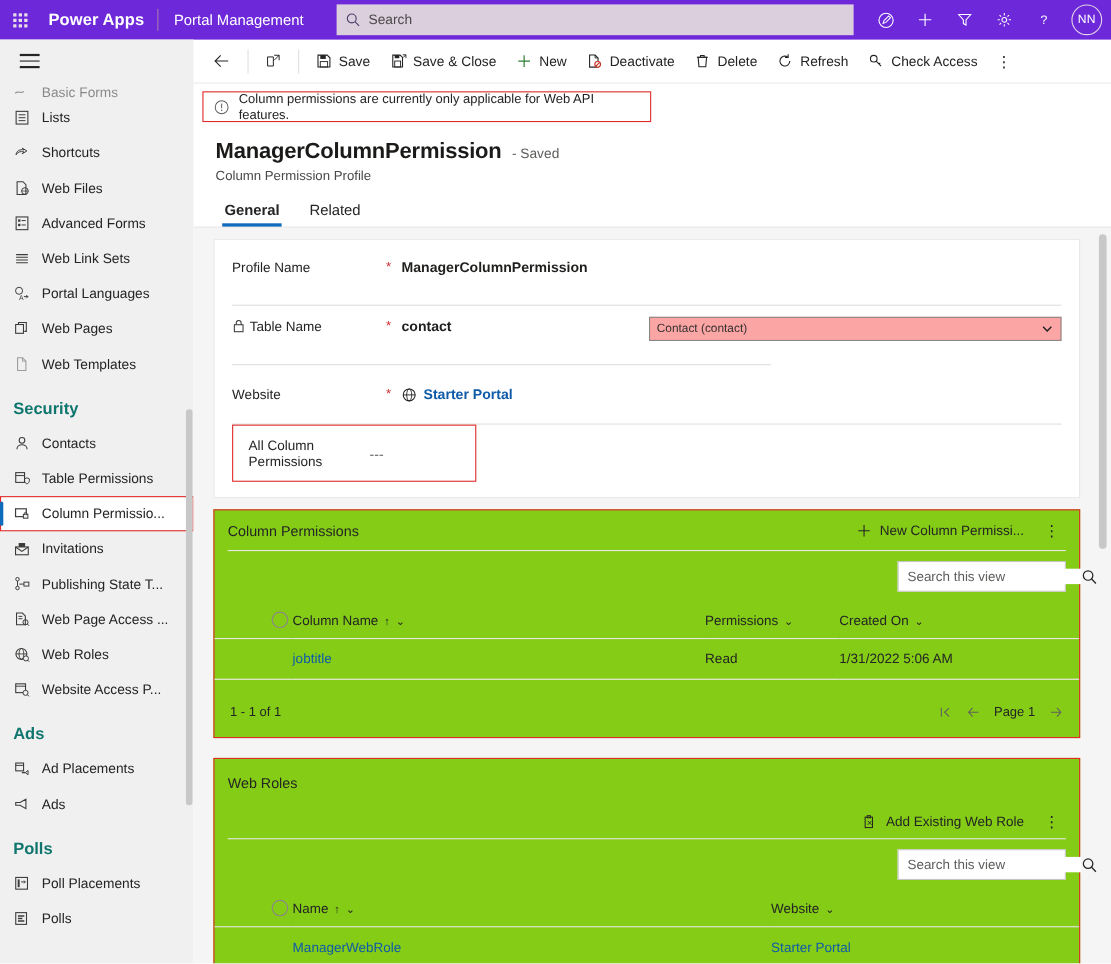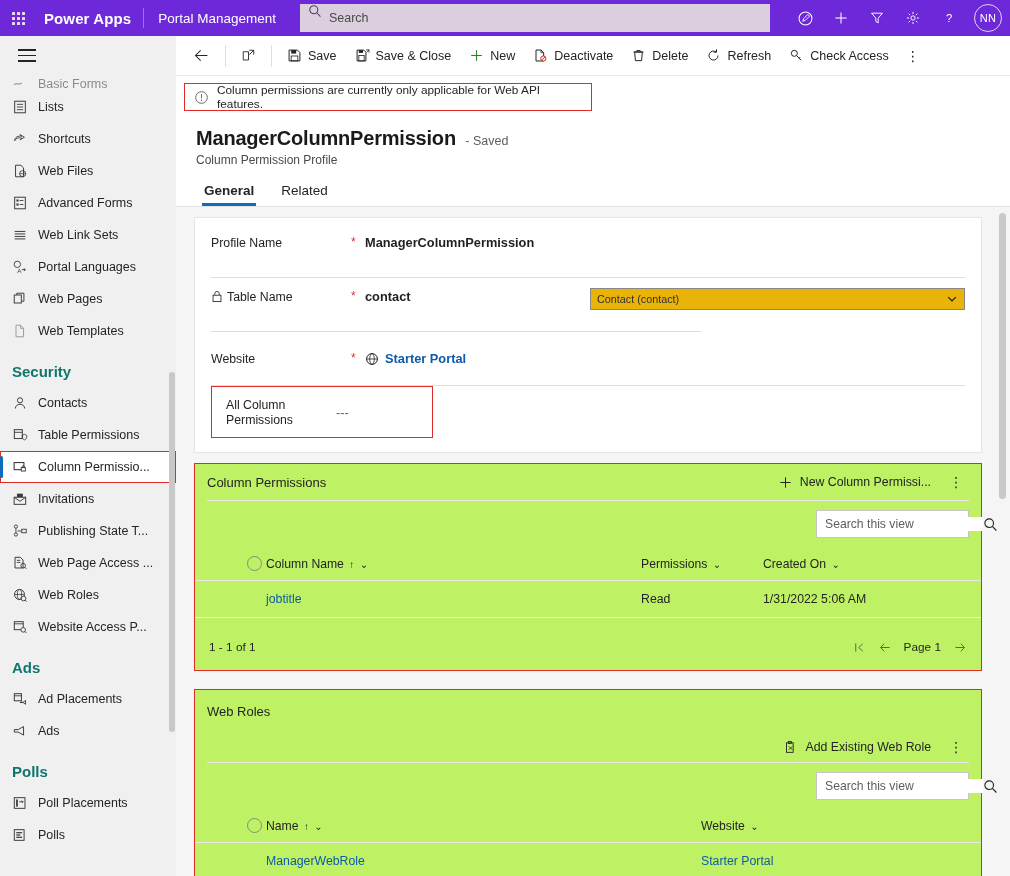--- a/index.html
+++ b/index.html
@@ -29,22 +29,22 @@
   .brand {
     font-size: 15px; font-weight: bold; letter-spacing: .1px;
     padding: 0 12px 0 8px; cursor: pointer; white-space: nowrap;
   }
   .brand-divider { width: 1px; height: 20px; background: #a878ad; }
   .app-name {
     font-size: 13.5px; padding: 0 14px; white-space: nowrap; cursor: pointer;
   }
   .searchwrap {
     width: 470px; height: 28px; background: #dccfdd;
-    display: flex; padding: 0 8px;
-    margin-left: 10px; cursor: text;
+    display: flex; align-items: center; padding: 0 8px;
+    margin-left: 16px; cursor: text;
   }
   .searchwrap .mag { margin-right: 7px; display: flex; }
   .searchwrap input {
     border: none; outline: none; background: transparent;
     font-family: "Liberation Sans", sans-serif; font-size: 12.5px;
     color: #3b3b3b; width: 100%;
   }
   .searchwrap input::placeholder { color: #4a4a4a; }
   .topicons { margin-left: auto; display: flex; align-items: center; padding-right: 8px; gap: 2px; }
   .topicon {
@@ -148,30 +148,30 @@
     padding-top: 2px; display: flex; align-items: flex-start; gap: 4px;
   }
   .req { color: #d13438; width: 14px; flex: 0 0 14px; font-size: 12px; padding-top: 1px; }
   .fvalue { font-size: 12.8px; color: #201f1e; font-weight: bold; padding-top: 1px; }
   .fvalue.link { color: #0f5ba8; display: flex; align-items: center; gap: 6px; }
   .fvalue.muted { font-weight: normal; color: #605e5c; }
   .underline { border-bottom: 1px solid #e1dfdd; margin: 9px 16px 0 16px; }
   .underline.short { margin-right: 280px; }
   .lookupbox {
     margin-left: auto; width: 375px; height: 22px; border: 1px solid #8a8886;
-    background: #eab308; display: flex; align-items: center; padding: 0 6px;
+    background: #fca5a5; display: flex; align-items: center; padding: 0 6px;
     font-size: 10.8px; color: #323130; justify-content: space-between; cursor: pointer;
   }
   .allcolbox {
     border: 1.6px solid #e02b28; margin: 0 0 0 16px; width: 222px;
     display: flex; align-items: center; padding: 9px 0; min-height: 46px;
   }
   .allcolbox .flabel { width: 124px; flex: 0 0 124px; line-height: 15px; padding-left: 14px; }
   
-  .subgrid { margin-top: 10px; border: 1.6px solid #e02b28; background: #bef264; }
+  .subgrid { margin-top: 10px; border: 1.6px solid #e02b28; background: #84cc16; }
   .sg-head {
     display: flex; align-items: center; height: 36px; padding: 0 10px 0 12px;
   }
   .sg-title { font-size: 13px; color: #242424; }
   .sg-actions { margin-left: auto; display: flex; align-items: center; gap: 4px; }
   .sg-btn {
     display: flex; align-items: center; gap: 7px; font-size: 12.3px;
     color: #242424; padding: 4px 6px; cursor: pointer; white-space: nowrap;
   }
   .sg-kebab { padding: 2px 8px; cursor: pointer; color: #242424; font-size: 14px; line-height: 12px; letter-spacing: 0; }

